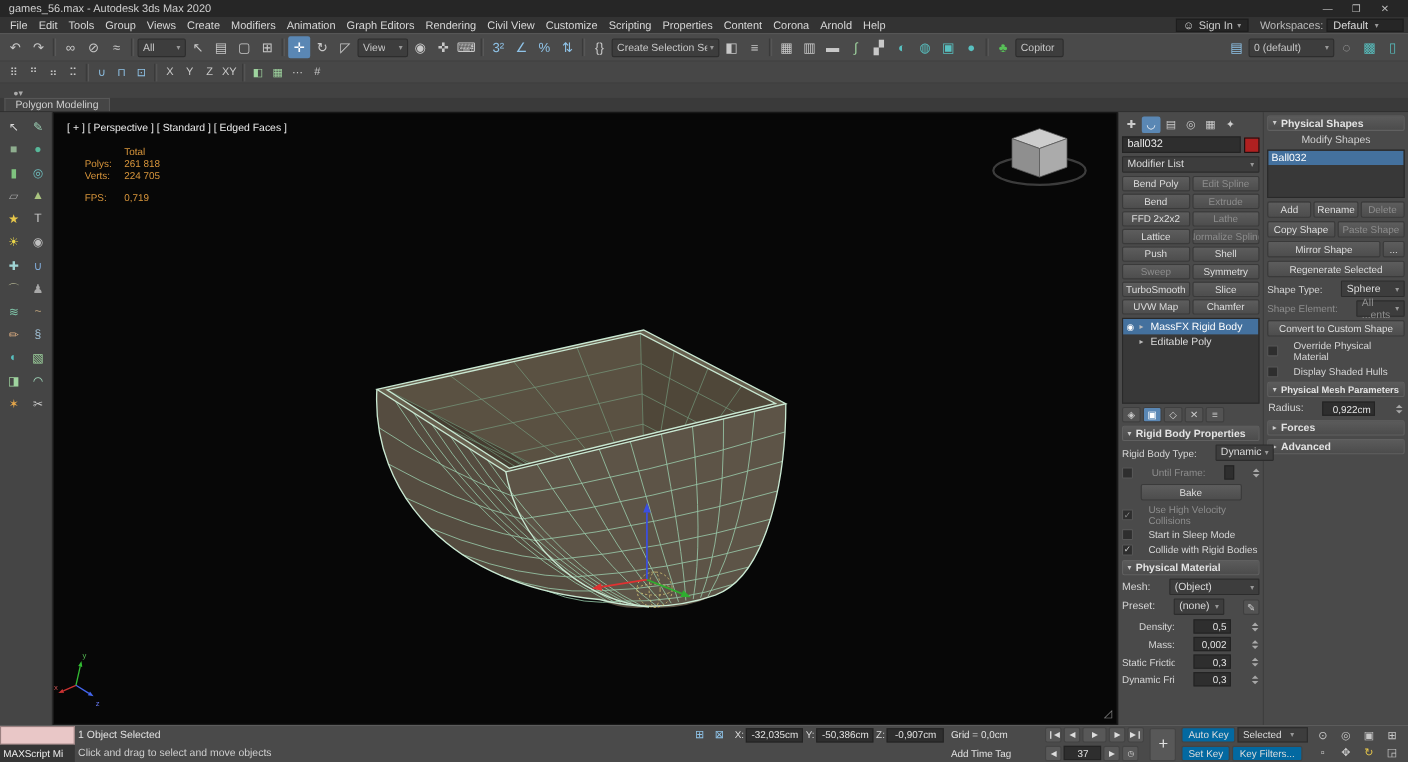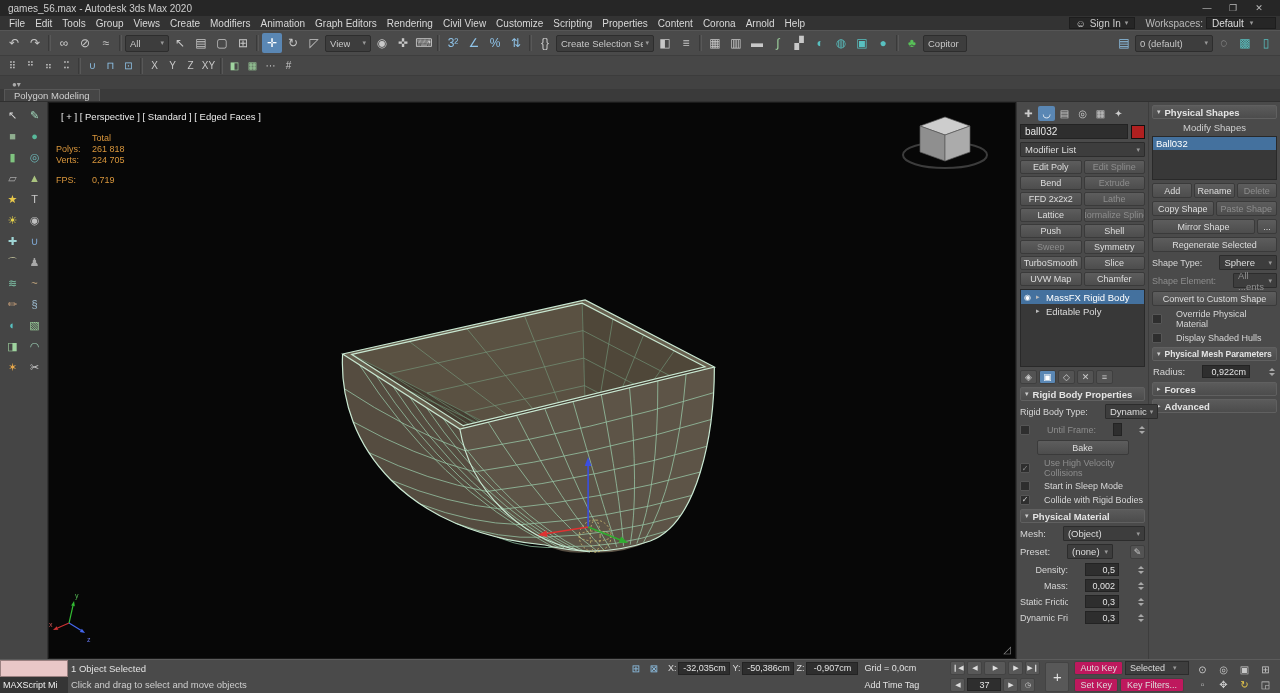--- a/index.html
+++ b/index.html
@@ -30,21 +30,21 @@
 .ribbon-tab.active{background:#505050;border:1px solid #606060;border-bottom:none;color:#ececec}
 .ribbon-opt{display:flex;align-items:center;gap:2px;color:#aaa;padding:0 6px;font-size:8px}
 .ribbon-subtabs{height:13px;background:#3a3a3a;border-bottom:1px solid #303030;display:flex;align-items:flex-end;padding:0 4px}
 .ribbon-subtab{padding:0 9px;font-size:9.5px;color:#d0d0d0;background:#454545;border:1px solid #575757;border-bottom:none;height:12px;display:flex;align-items:center}
 .main{height:557px;display:flex}
 .left-toolbar{width:48px;background:#454545;border-right:1px solid #333;display:flex;flex-wrap:wrap;align-content:flex-start;padding:3px 2px;gap:1px}
 .lt-item{width:21px;height:20px;display:flex;align-items:center;justify-content:center;font-size:11px;border-radius:2px}
 .viewport{flex:1;min-width:0;background:#070707;position:relative;border:1px solid #1a1a1a}
 .scene-svg{position:absolute;inset:0;width:100%;height:100%}
 .vp-label{position:absolute;left:12px;top:8px;font-size:9.5px;color:#ececec;z-index:3}
-.vp-stats{position:absolute;left:7px;top:30px;font-size:9px;color:#d9963c;line-height:11px;z-index:3}
+.vp-stats{position:absolute;left:28px;top:30px;font-size:9px;color:#d9963c;line-height:11px;z-index:3}
 .stat-lab{display:inline-block;width:36px}
 .stat-gap{height:9px}
 .viewcube{position:absolute;right:24px;top:6px;z-index:3}
 .vp-resize{position:absolute;right:4px;bottom:3px;color:#888;font-size:10px;z-index:3}
 .cp{width:264px;background:#4a4a4a;border-left:1px solid #333;display:flex}
 .cp-left{width:132px;border-right:1px solid #3d3d3d;padding:3px 3px;display:flex;flex-direction:column;gap:3px}
 .cp-right{width:132px;padding:3px 3px;display:flex;flex-direction:column;gap:3px}
 .cp-tabs{display:flex;gap:1px;align-items:center;height:16px}
 .cp-tab{width:17px;height:15px;display:flex;align-items:center;justify-content:center;font-size:10px;color:#ccc;border-radius:2px}
 .cp-tab.active{background:#5a87b4;color:#fff}
@@ -95,21 +95,21 @@
 .listener-bottom{height:17px;width:68px;background:#353535;color:#f0f0f0;display:flex;align-items:center;padding:0 3px;font-size:9px;white-space:nowrap;overflow:hidden}
 .sb-flex{flex:1;min-width:0}
 .sb-text{color:#e2e2e2;white-space:nowrap;overflow:hidden}
 .sb-icon{width:16px;height:14px;display:flex;align-items:center;justify-content:center;font-size:10px}
 .coord-label{color:#ddd;font-size:9px}
 .coord-field{width:52px;height:13px;background:#2e2e2e;border:1px solid #232323;display:flex;align-items:center;justify-content:center;font-size:9px;color:#e2e2e2}
 .tr-btn{width:15px;height:14px;background:#585858;border:1px solid #434343;display:flex;align-items:center;justify-content:center;font-size:7px;color:#ddd;border-radius:2px}
 .tr-btn.wide{width:22px}
 .frame-field{width:34px;height:13px;background:#2e2e2e;border:1px solid #232323;display:flex;align-items:center;justify-content:center;font-size:9px;color:#e2e2e2}
 .bigkey{width:24px;height:30px;align-self:center;background:#585858;border:1px solid #434343;display:flex;align-items:center;justify-content:center;font-size:15px;color:#e0e0e0;border-radius:2px;margin:0 2px}
-.k-btn{height:14px;padding:0 5px;background:#be185d;border:1px solid #434343;display:flex;align-items:center;justify-content:center;font-size:9px;color:#ddd;border-radius:2px;white-space:nowrap}
+.k-btn{height:14px;padding:0 5px;background:#0369a1;border:1px solid #434343;display:flex;align-items:center;justify-content:center;font-size:9px;color:#ddd;border-radius:2px;white-space:nowrap}
 .k-dd{height:14px;padding:0 4px;background:#3d3d3d;border:1px solid #2c2c2c;display:flex;align-items:center;font-size:9px;color:#ddd;gap:8px;white-space:nowrap}
 .k-dd::after{content:"▾";font-size:7px;color:#999}
 .nav-grid{display:flex;flex-wrap:wrap;width:88px;align-content:center}
 .nav-icon{width:21px;height:15px;display:flex;align-items:center;justify-content:center;font-size:10px;color:#c8c8c8}
 </style>
 </head>
 <body>
 
 <div class="titlebar">
   <span>games_56.max - Autodesk 3ds Max 2020</span>
@@ -722,21 +722,21 @@
         </div>
       <div class="obj-row">
         <div class="obj-name">ball032</div>
         <div class="obj-color" style="background:#b02020"></div>
       </div>
       <div class="dropdown">
           <span>Modifier List</span>
         </div>
       <div class="mod-grid">
 
-          <div class="mod-btn">Edit Poly</div>
+          <div class="mod-btn">Bend Poly</div>
 
           <div class="mod-btn dis">Edit Spline</div>
 
           <div class="mod-btn">Bend</div>
 
           <div class="mod-btn dis">Extrude</div>
 
           <div class="mod-btn">FFD 2x2x2</div>
 
           <div class="mod-btn dis">Lathe</div>

